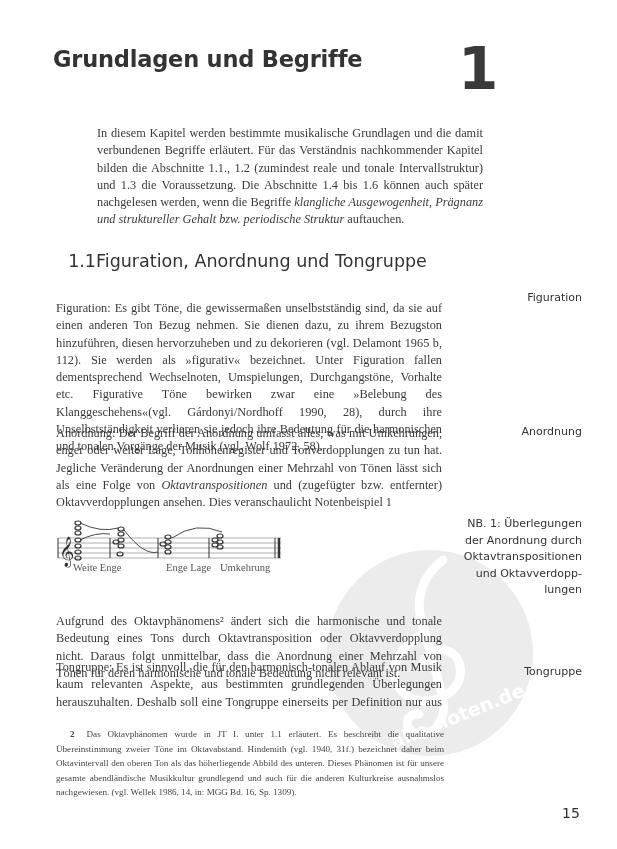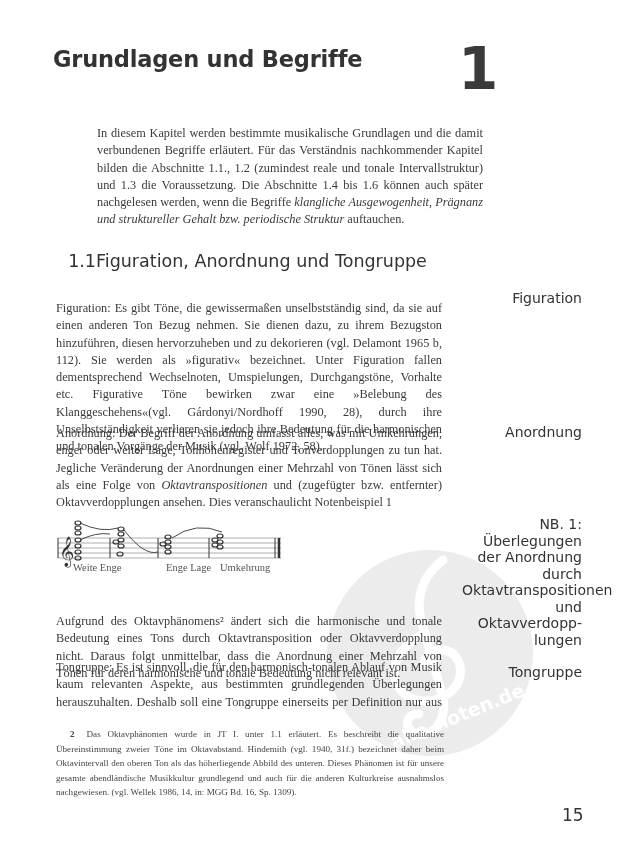--- a/index.html
+++ b/index.html
@@ -14,36 +14,36 @@
   .para i { font-style:italic; }
   #intro { top:125px;margin-left:41px; }
   #p-figuration { top:300px; }
   #p-anordnung { top:425px; }
   #p-aufgrund { top:613px; }
   #p-tongruppe { top:659px; height:52px; overflow:hidden; }
 
   #section-heading { position:absolute; left:56px; top:251px; font-size:17.5px; font-weight:normal; color:#333; }
   #section-heading .num { display:inline-block; width:40px; }
 
-  .margin { position:absolute; left:462px; width:120px; font-size:14px; line-height:16.5px; color:#333; }
+  .margin { position:absolute; left:462px; width:120px; font-size:11px; line-height:16.5px; color:#333; }
   #m-figuration { top:290px; }
   #m-anordnung { top:424px; }
   #m-nb1 { top:516px; }
   #m-tongruppe { top:664px; }
 
   #music { position:absolute; left:56px; top:518px; width:230px; height:60px; }
   .music-label { position:absolute; top:562px; font-size:10.5px; color:#555; }
   #lbl-weite { left:73px; }
   #lbl-enge { left:166px; }
   #lbl-umk { left:220px; }
 
   #footnote { position:absolute; left:56px; top:727px; width:388px; font-size:9.1px; line-height:14.6px; color:#444; text-align:justify; }
   #footnote .fn-num { font-weight:bold; margin-left:14px; margin-right:12px; }
 
-  #page-number { position:absolute; left:562px; top:805px; font-size:17px; color:#333; }
+  #page-number { position:absolute; left:562px; top:805px; font-size:14px; color:#333; }
 
   #watermark { position:absolute; left:325px; top:548px; width:210px; height:210px; pointer-events:none; }
 </style>
 </head>
 <body>
 
 <div id="watermark">
   <svg width="210" height="210" viewBox="0 0 210 210">
     <circle cx="105" cy="105" r="103" fill="#ececec"></circle>
     <path d="M118 12 C95 30 88 55 100 85 L118 150 C122 170 110 190 92 186 C78 182 80 165 94 166 M100 85 C70 100 58 130 82 148 C105 162 140 145 135 118 C130 95 100 98 98 118" fill="none" stroke="#ffffff" stroke-width="9" stroke-linecap="round"></path>

